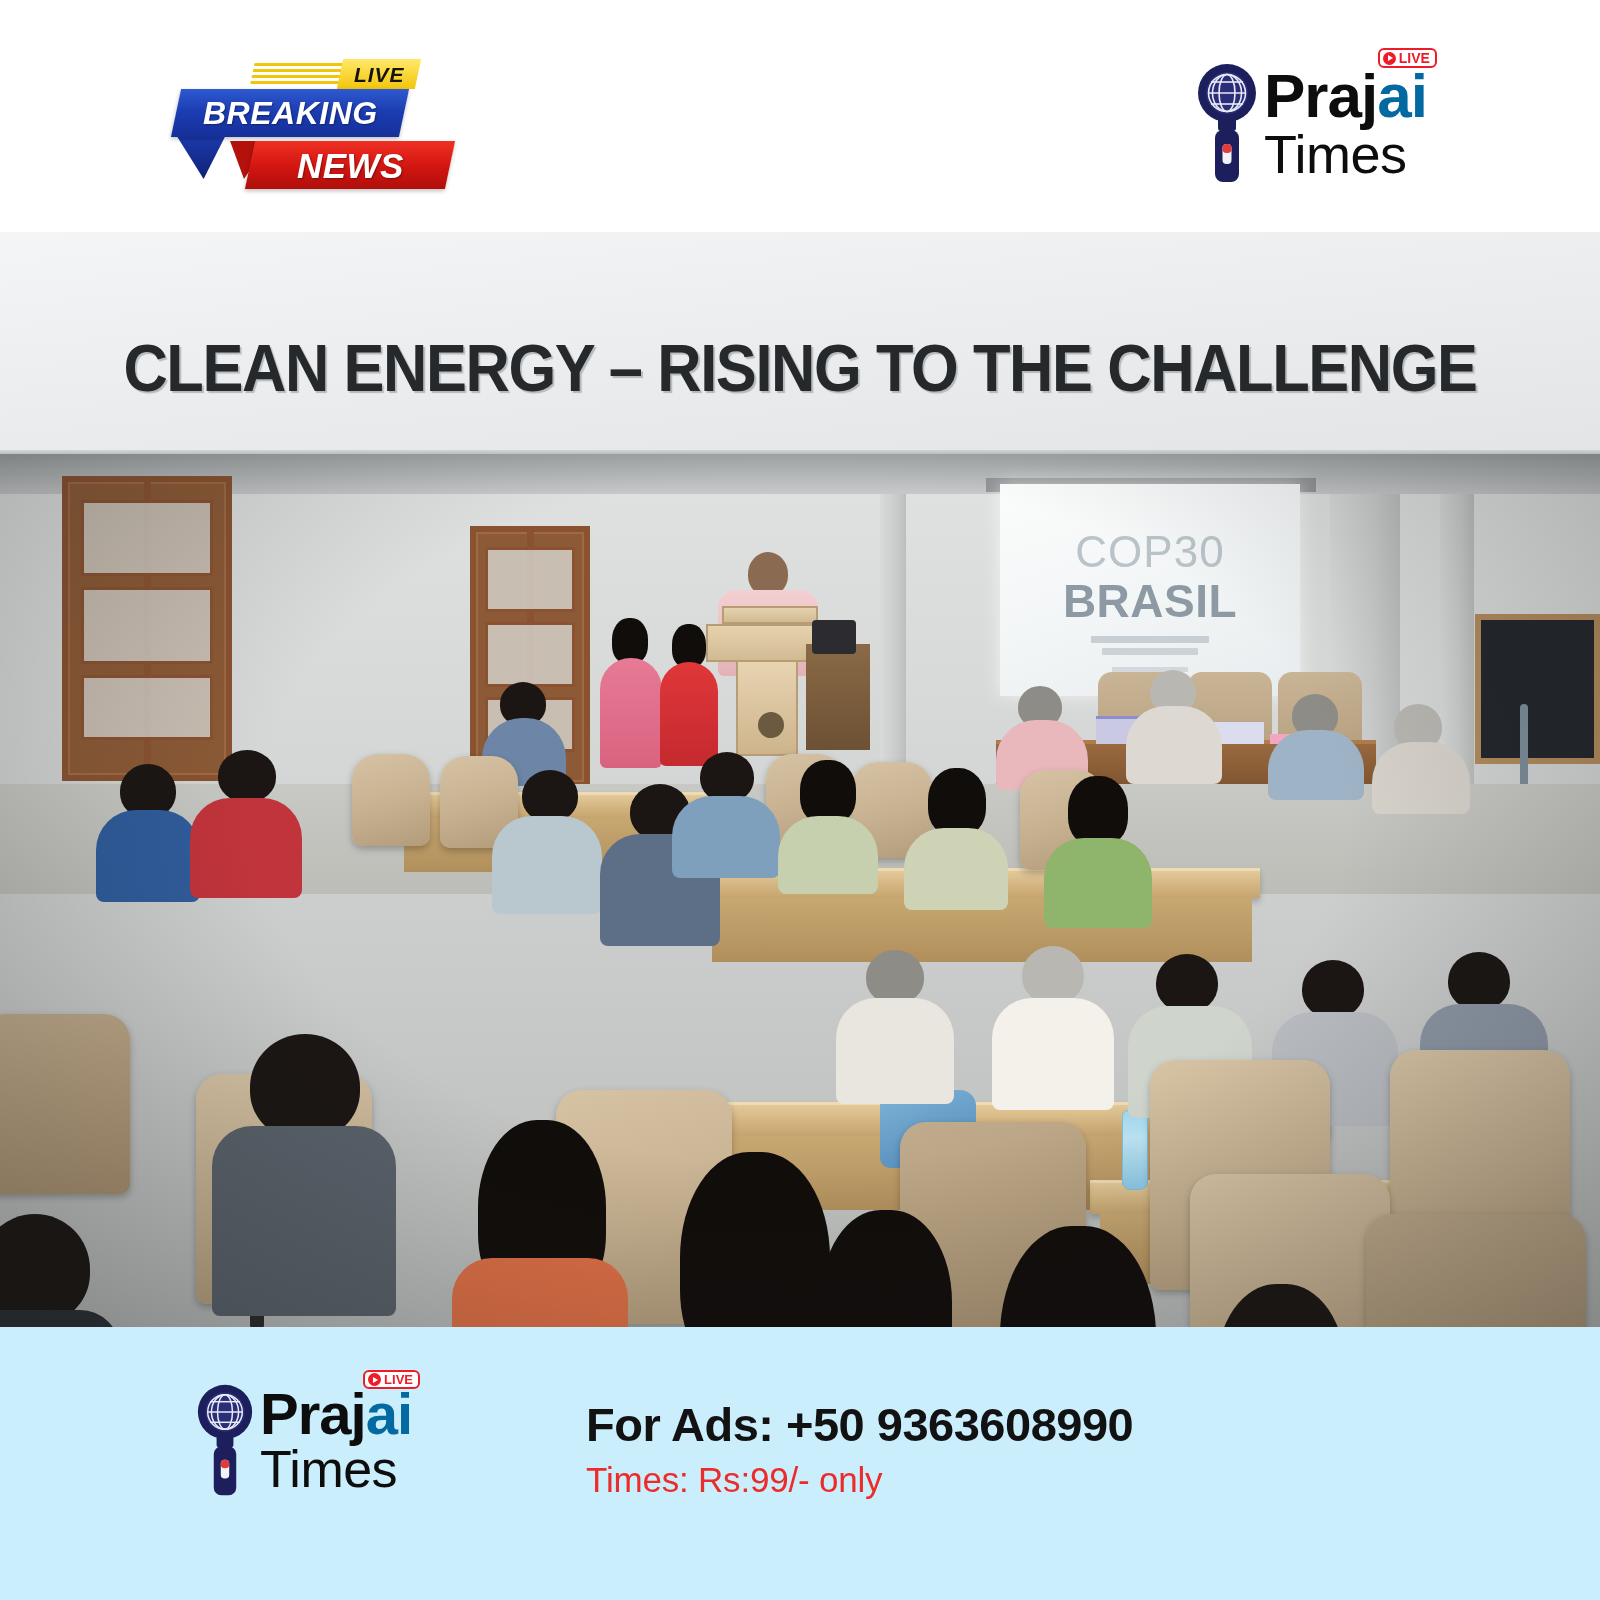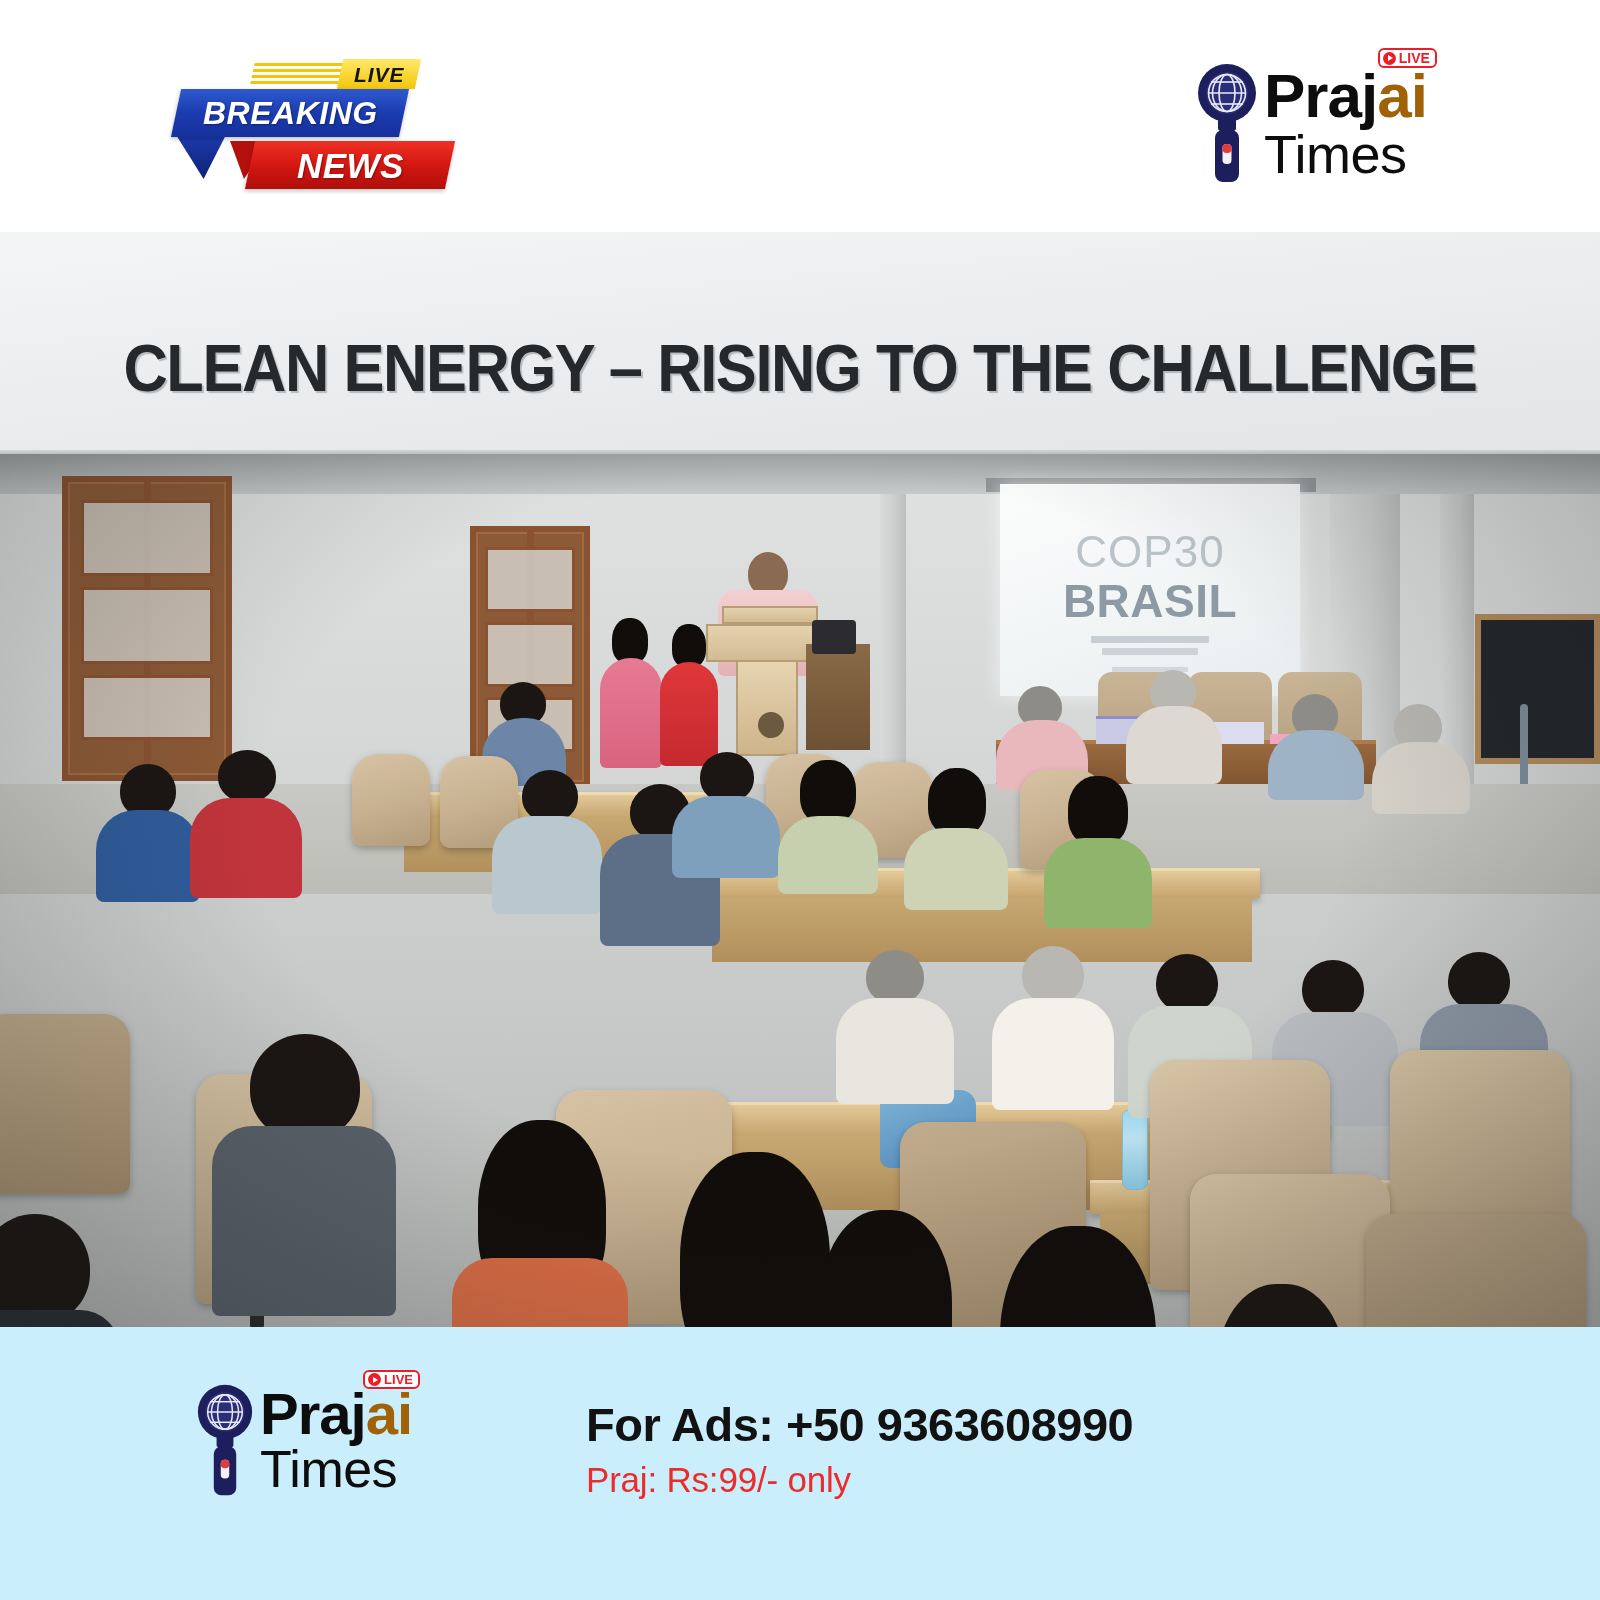--- a/index.html
+++ b/index.html
@@ -80,21 +80,21 @@
     clip-path: polygon(0% 0%, 100% 0%, 55% 100%);
     transform: skewX(-12deg);
   }
 
   
   .pt-logo { position: relative; display: flex; align-items: center; }
   .mic { position: relative; flex: 0 0 auto; }
   .mic svg { display: block; }
   .pt-words { position: relative; margin-left: 6px; }
   .pt-line1 { font-weight: bold; color: #0d0d0d; line-height: .98; letter-spacing: -1px; }
-  .pt-line1 .ai { color: #a16207; }
+  .pt-line1 .ai { color: #0369a1; }
   .pt-line2 { color: #0d0d0d; line-height: 1.02; letter-spacing: -0.5px; }
   .pt-live {
     position: absolute; display: flex; align-items: center;
     border: 2px solid #ed1c29; border-radius: 6px;
     background: #fff; padding: 1px 5px 1px 3px;
   }
   .pt-live .playdot {
     width: 13px; height: 13px; border-radius: 50%; background: #ed1c29;
     display: flex; align-items: center; justify-content: center; margin-right: 3px;
   }
@@ -523,17 +523,17 @@
         <div class="pt-line2">Times</div>
         <div class="pt-live">
           <span class="playdot"></span>
           <span class="lbl">LIVE</span>
         </div>
       </div>
     </div>
 
     <div class="ads-block">
       <div class="ads-line">For Ads: +50 9363608990</div>
-      <div class="ads-sub">Praj: Rs:99/- only</div>
+      <div class="ads-sub">Times: Rs:99/- only</div>
     </div>
   </div>
 
 </div>
 
 </body></html>

